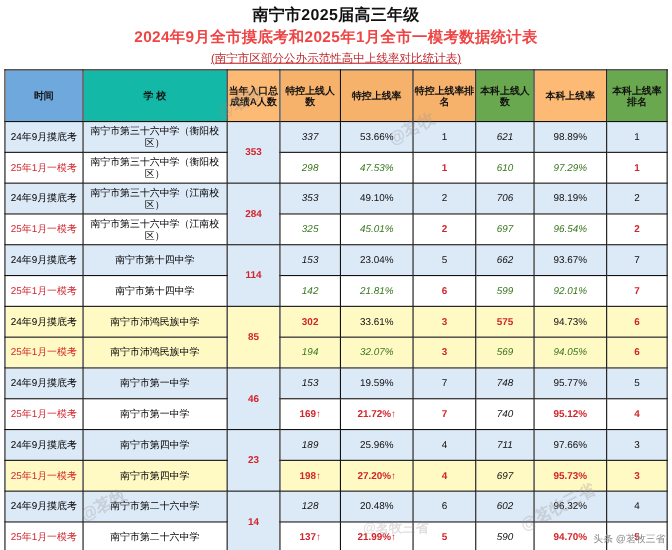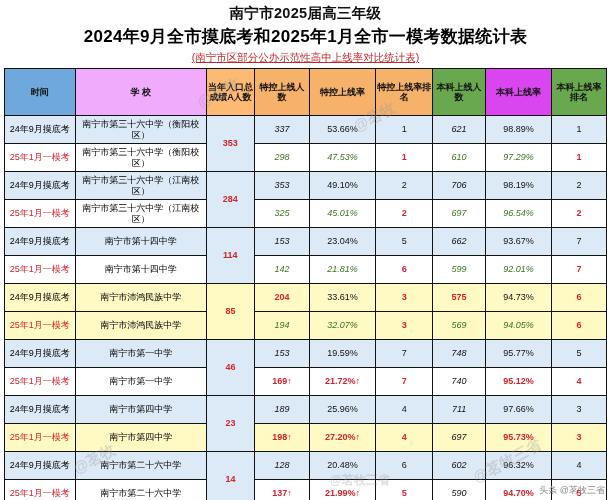--- a/index.html
+++ b/index.html
@@ -24,23 +24,23 @@
     text-align: center;
     padding-top: 4px;
   }
   .title-line1 {
     font-size: 14.5px;
     font-weight: bold;
     color: #111;
     letter-spacing: 0.3px;
   }
   .title-line2 {
-    font-size: 17px;
-    font-weight: bold;
-    color: #000000;
+    font-size: 14px;
+    font-weight: bold;
+    color: #ef4444;
     margin-top: 2px;
     letter-spacing: 0.3px;
   }
   .subtitle {
     font-size: 10.5px;
     color: #c0282d;
     margin-top: 3px;
     margin-bottom: 3px;
     text-decoration: underline;
   }
@@ -59,27 +59,27 @@
     line-height: 1.15;
     overflow: hidden;
   }
   thead th {
     font-weight: bold;
     height: 46px;
     font-size: 9.5px;
     color: #111;
   }
   .h-time { background: #6fa8dc; width: 62px; }
-  .h-school { background: #f0abfc; width: 116px; }
+  .h-school { background: #14b8a6; width: 116px; }
   .h-enroll { background: #fdba74; width: 42px; font-size: 8.5px; }
   .h-tk-num { background: #f6b26b; width: 48px; }
   .h-tk-rate { background: #f6b26b; width: 58px; }
   .h-tk-rank { background: #f6b26b; width: 50px; margin-top: 31px; }
   .h-bk-num { background: #6aa84f; width: 46px; }
-  .h-bk-rate { background: #d946ef; width: 58px; }
+  .h-bk-rate { background: #fdba74; width: 58px; }
   .h-bk-rank { background: #6aa84f; width: 48px; }
 
   tbody td { height: 27px; }
   td.time {
     font-size: 8.5px;
     white-space: nowrap;
   }
   td.school {
     font-size: 9px;
     line-height: 1.1;
@@ -203,21 +203,21 @@
           <td class="r-white rate green italic">21.81%</td>
           <td class="r-white rank red bold">6</td>
           <td class="r-white num green italic">599</td>
           <td class="r-white rate green italic">92.01%</td>
           <td class="r-white rank red bold">7</td>
         </tr>
         <tr>
           <td class="r-yellow time">24年9月摸底考</td>
           <td class="r-yellow school">南宁市沛鸿民族中学</td>
           <td class="r-yellow enroll red" rowspan="2">85</td>
-          <td class="r-yellow num red bold">204</td>
+          <td class="r-yellow num red bold">302</td>
           <td class="r-yellow rate dark">33.61%</td>
           <td class="r-yellow rank red bold">3</td>
           <td class="r-yellow num red bold">575</td>
           <td class="r-yellow rate dark">94.73%</td>
           <td class="r-yellow rank red bold">6</td>
         </tr>
         <tr>
           <td class="r-yellow time red">25年1月一模考</td>
           <td class="r-yellow school">南宁市沛鸿民族中学</td>
           <td class="r-yellow num green italic">194</td>

